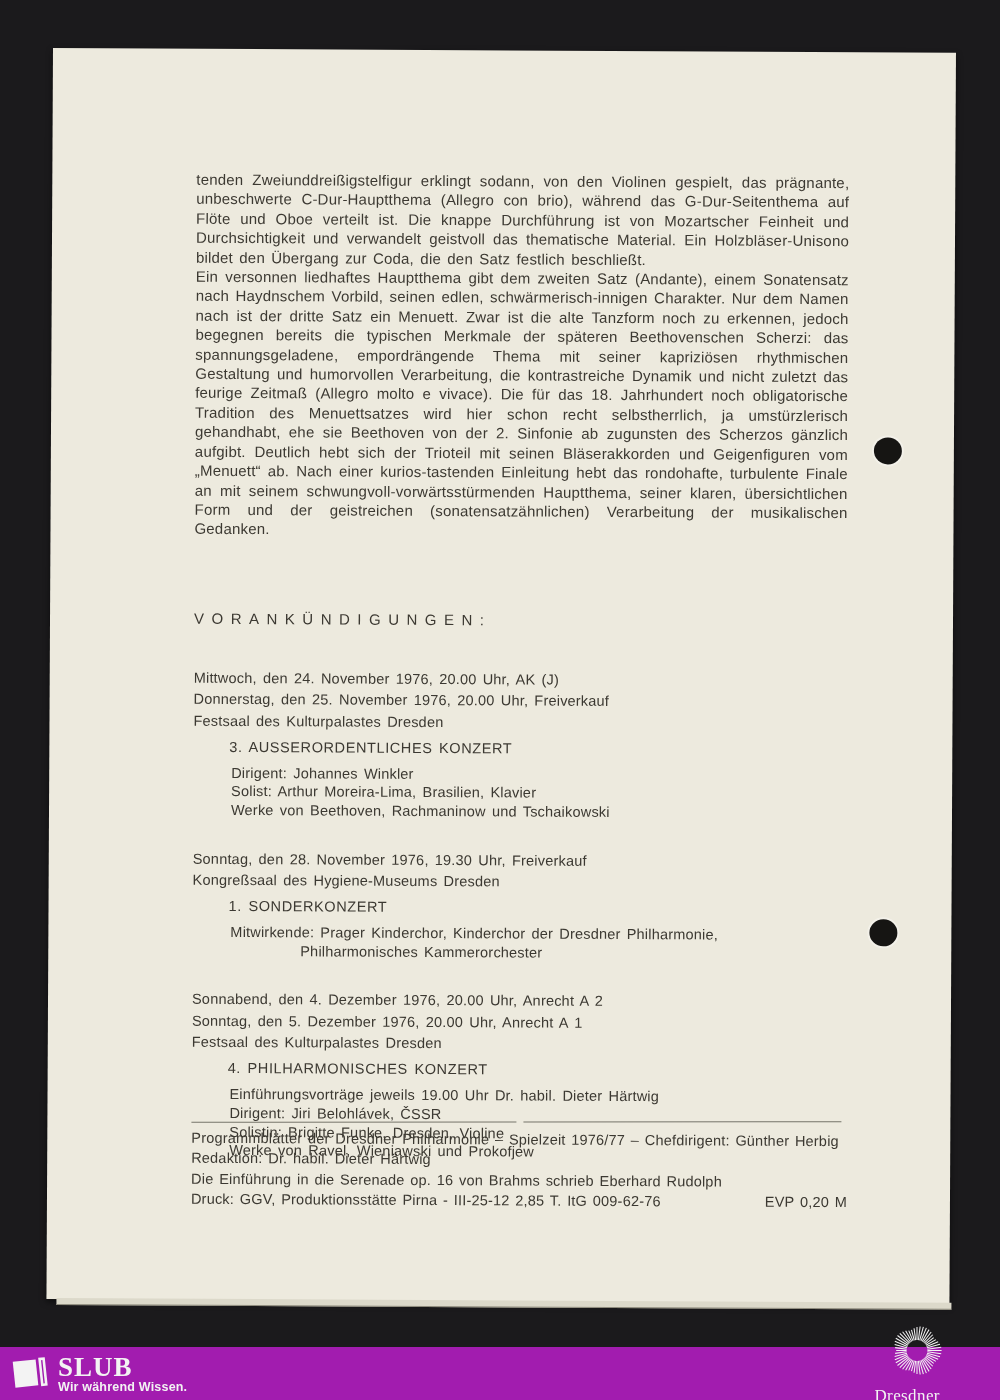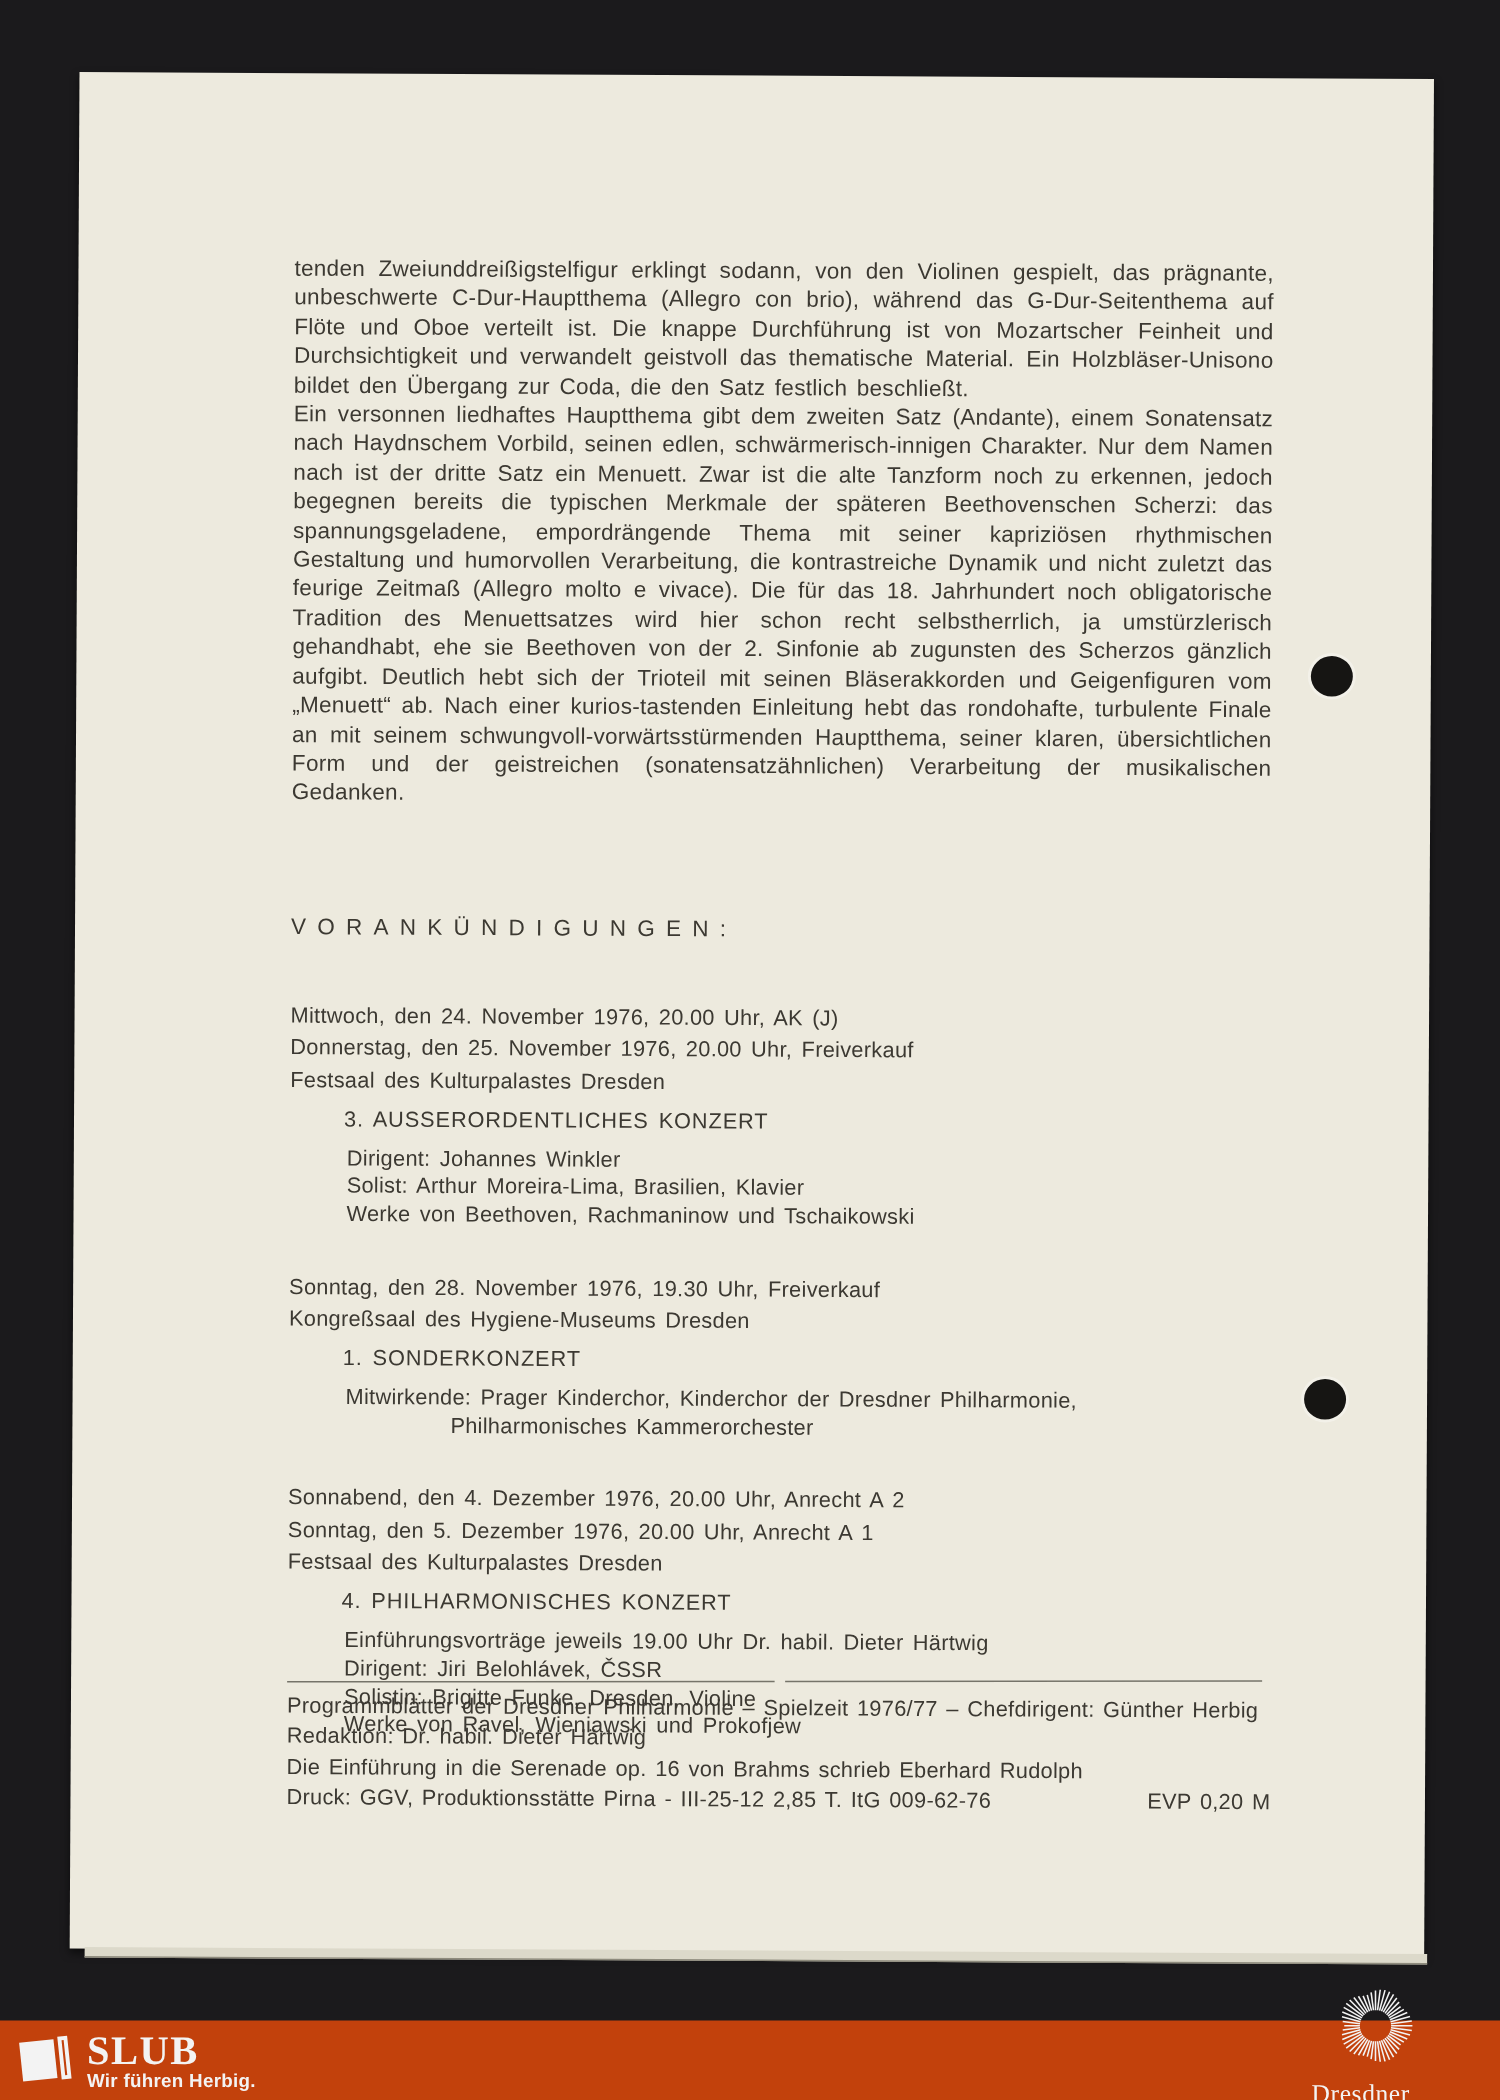--- a/index.html
+++ b/index.html
@@ -58,21 +58,21 @@
   .rule{height:8px;margin-bottom:9px;transform:rotate(-0.35deg);}
   .rule .seg{display:inline-block;height:1px;background:#76746a;vertical-align:middle;}
   .rule .seg.left{width:325px;margin-right:7px;}
   .rule .seg.right{width:318px;}
   .imprint .imp-line{line-height:20.4px;}
   .imprint .druck-row{display:flex;justify-content:space-between;line-height:20.4px;}
 
   
   .viewerbar{
     position:absolute;left:0;bottom:0;width:1000px;height:53px;
-    background:#c2410c;display:flex;align-items:center;justify-content:space-between;
+    background:#a21caf;display:flex;align-items:center;justify-content:space-between;
   }
   .slub-logo{display:flex;align-items:flex-start;padding-left:11px;gap:7px;}
   .slub-book{margin-top:2px;}
   .slub-textcol{display:flex;flex-direction:column;}
   .slub-name{
     font-family:"Liberation Serif",serif;font-weight:700;font-size:27px;
     line-height:26px;color:#f3f3f3;letter-spacing:1px;
   }
   .slub-tagline{
     font-size:12.5px;font-weight:700;color:#f3f3f3;line-height:14px;letter-spacing:.2px;
@@ -147,21 +147,21 @@
 
   <div class="slub-logo">
     <svg class="slub-book" width="40" height="34" viewBox="0 0 40 34">
       <g transform="rotate(-6 20 17)">
         <path d="M3 4 L26 4 L26 30 L3 30 Z" fill="#f3f3f3"></path>
         <path d="M30 4 L34 4 L34 30 L30 30 Z" fill="none" stroke="#f3f3f3" stroke-width="2.6"></path>
       </g>
     </svg>
     <div class="slub-textcol">
       <span class="slub-name">SLUB</span>
-      <span class="slub-tagline">Wir führen Herbig.</span>
+      <span class="slub-tagline">Wir während Wissen.</span>
     </div>
   </div>
 
   <div class="partner-logo">
     <svg id="burst" width="58" height="53" viewBox="-30 -28 60 56">
         <line x1="11" y1="0" x2="26" y2="0" stroke="#f3f3f3" stroke-width="1.1"></line>
         <line x1="10.905893475111915" y1="1.4357881144205673" x2="25.567102994095663" y2="3.3659729652468804" stroke="#f3f3f3" stroke-width="1.1"></line>
         <line x1="10.62518408917975" y1="2.847009496127728" x2="24.315650101399516" y2="6.515358808107747" stroke="#f3f3f3" stroke-width="1.1"></line>
         <line x1="10.162674857624154" y1="4.2095177560159875" x2="22.378469583885654" y2="9.269465606799232" stroke="#f3f3f3" stroke-width="1.1"></line>
         <line x1="9.526279441628827" y1="5.499999999999999" x2="19.949134355425706" y2="11.51763809020504" stroke="#f3f3f3" stroke-width="1.1"></line>

